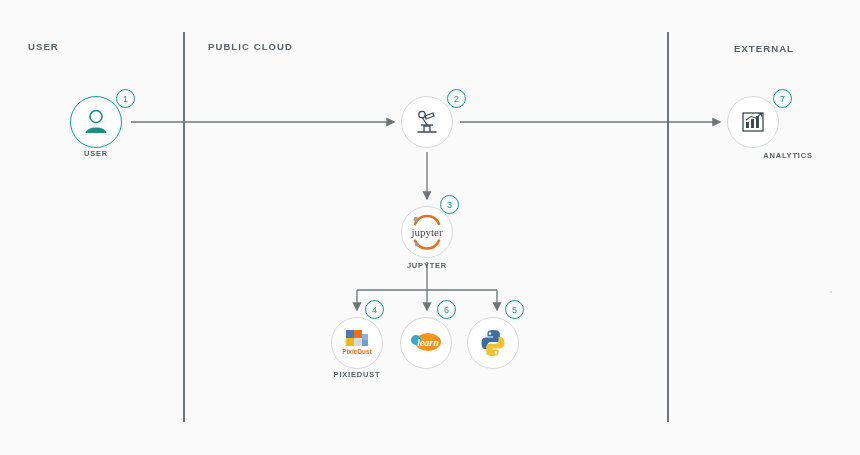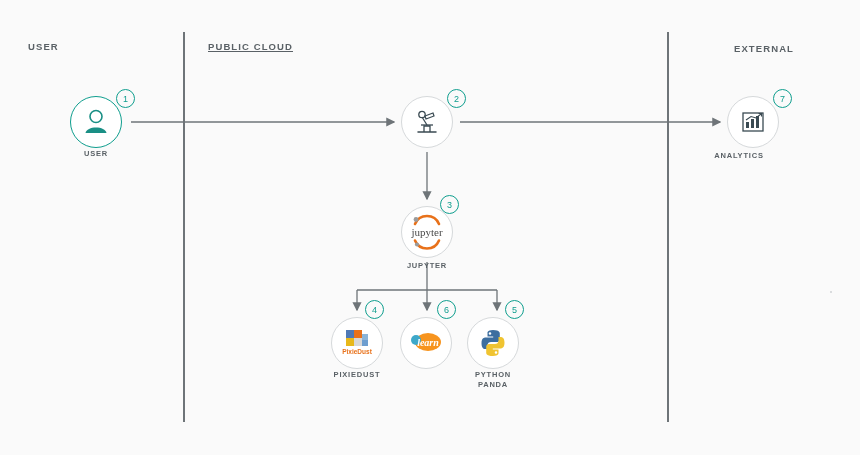--- a/index.html
+++ b/index.html
@@ -81,21 +81,21 @@
     background: #cfd2d4;
     border-radius: 50%;
   }
 </style>
 </head>
 <body>
 
 <div id="canvas">
 
   <div class="zone-label" style="left:28px; top:41px;">USER</div>
-  <div class="zone-label" style="left:208px; top:41px;text-decoration:underline;">PUBLIC CLOUD</div>
+  <div class="zone-label" style="left:208px; top:41px;">PUBLIC CLOUD</div>
   <div class="zone-label" style="left:734px; top:43px;">EXTERNAL</div>
 
   <div class="divider" style="left:183px; top:32px; height:390px;"></div>
   <div class="divider" style="left:667px; top:32px; height:390px;"></div>
 
   <div class="tiny-dot" style="left:830px; top:291px;"></div>
 
   <svg class="wires" viewBox="0 0 860 455">
     <defs>
       <marker id="arrow" viewBox="0 0 10 10" refX="8.5" refY="5" markerWidth="7" markerHeight="7" orient="auto-start-reverse">
@@ -189,29 +189,27 @@
   </div>
   <div class="step-badge" style="left:437px; top:300px;">6</div>
 
   <div class="node" style="left:467px; top:317px;">
     <svg width="34" height="34" viewBox="0 0 34 34">
       <path d="M 17 4 C 11 4 11.5 7 11.5 7 L 11.5 10.5 L 17.2 10.5 L 17.2 11.5 L 9.5 11.5 C 9.5 11.5 5.5 11 5.5 17.2 C 5.5 23.4 9 23.1 9 23.1 L 11.5 23.1 L 11.5 19.6 C 11.5 19.6 11.4 16.1 15 16.1 L 20.6 16.1 C 20.6 16.1 23.8 16.2 23.8 13 L 23.8 7.3 C 23.8 7.3 24.2 4 17 4 Z M 14 6.2 A 1.3 1.3 0 1 1 14 8.8 A 1.3 1.3 0 1 1 14 6.2 Z" fill="#3c6e9f"></path>
       <path d="M 17 30 C 23 30 22.5 27 22.5 27 L 22.5 23.5 L 16.8 23.5 L 16.8 22.5 L 24.5 22.5 C 24.5 22.5 28.5 23 28.5 16.8 C 28.5 10.6 25 10.9 25 10.9 L 22.5 10.9 L 22.5 14.4 C 22.5 14.4 22.6 17.9 19 17.9 L 13.4 17.9 C 13.4 17.9 10.2 17.8 10.2 21 L 10.2 26.7 C 10.2 26.7 9.8 30 17 30 Z M 20 25.2 A 1.3 1.3 0 1 1 20 27.8 A 1.3 1.3 0 1 1 20 25.2 Z" fill="#f0c431"></path>
     </svg>
   </div>
   <div class="step-badge" style="left:505px; top:300px;">5</div>
-  <div class="node-caption" style="left:433px; top:370px; white-space:pre-line;">PYTHON
-PANDA</div>
 
   <div class="node" style="left:727px; top:96px;">
     <svg width="34" height="34" viewBox="0 0 34 34">
       <rect x="7" y="8" width="20" height="18" fill="none" stroke="#3a4a52" stroke-width="1.3"></rect>
       <rect x="10" y="17" width="3" height="6" fill="#3a4a52"></rect>
       <rect x="15" y="14" width="3" height="9" fill="#3a4a52"></rect>
       <rect x="20" y="11" width="3" height="12" fill="#3a4a52"></rect>
       <path d="M 10 15 L 15 11.5 L 20 13 L 25 9" fill="none" stroke="#3a4a52" stroke-width="1.1"></path>
       <path d="M 22.5 8.5 L 25.5 8.5 L 25.5 11.5" fill="none" stroke="#3a4a52" stroke-width="1.1"></path>
     </svg>
   </div>
   <div class="step-badge" style="left:773px; top:89px;">7</div>
-  <div class="node-caption" style="left:679px; top:151px;">ANALYTICS</div>
+  <div class="node-caption" style="left:728px; top:151px;">ANALYTICS</div>
 
 </div>
 
 </body></html>

